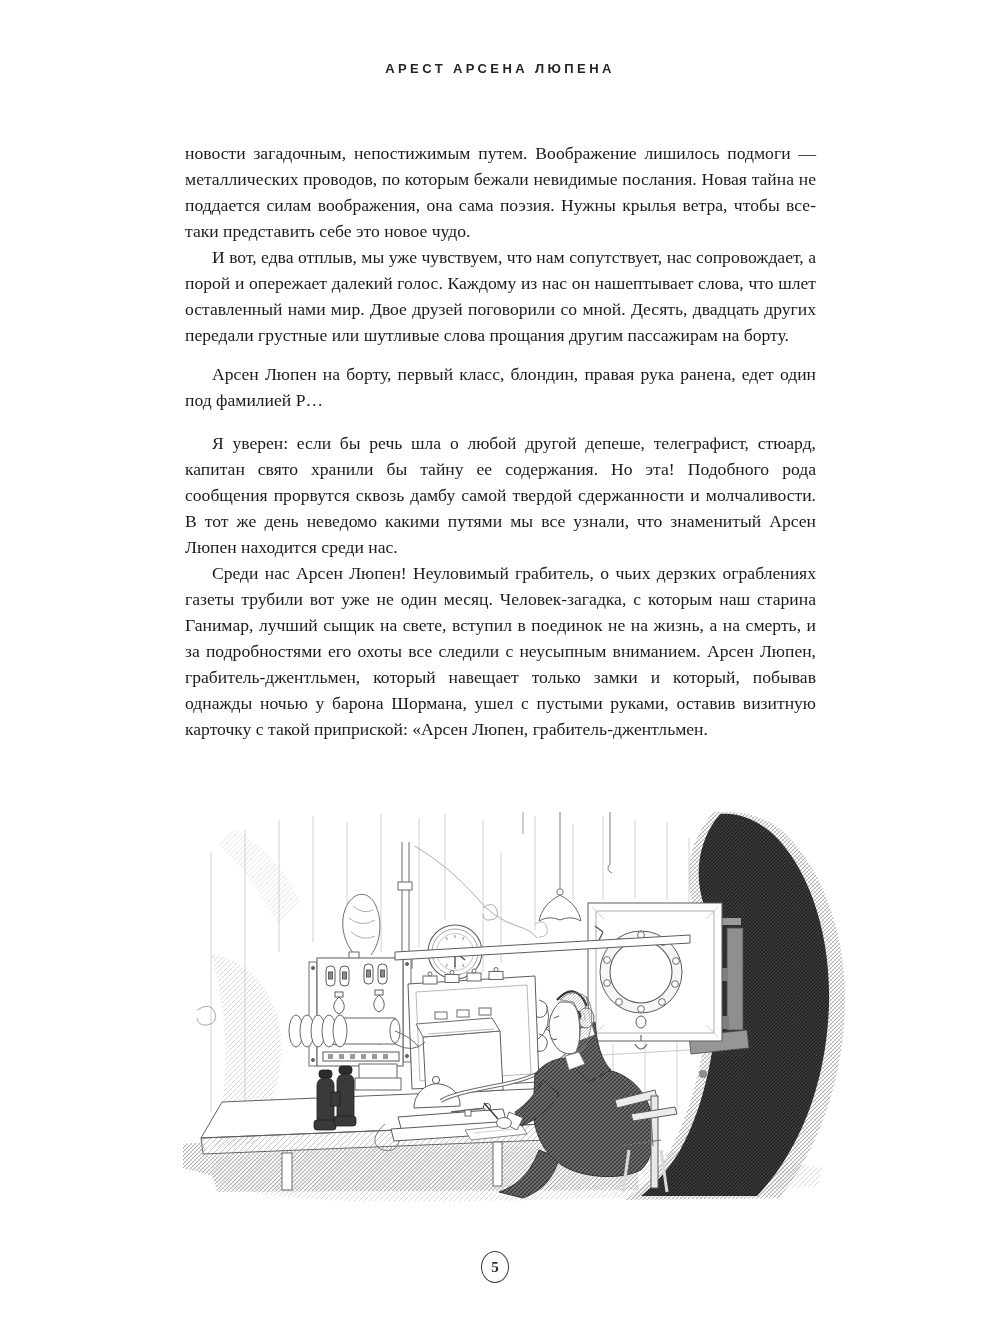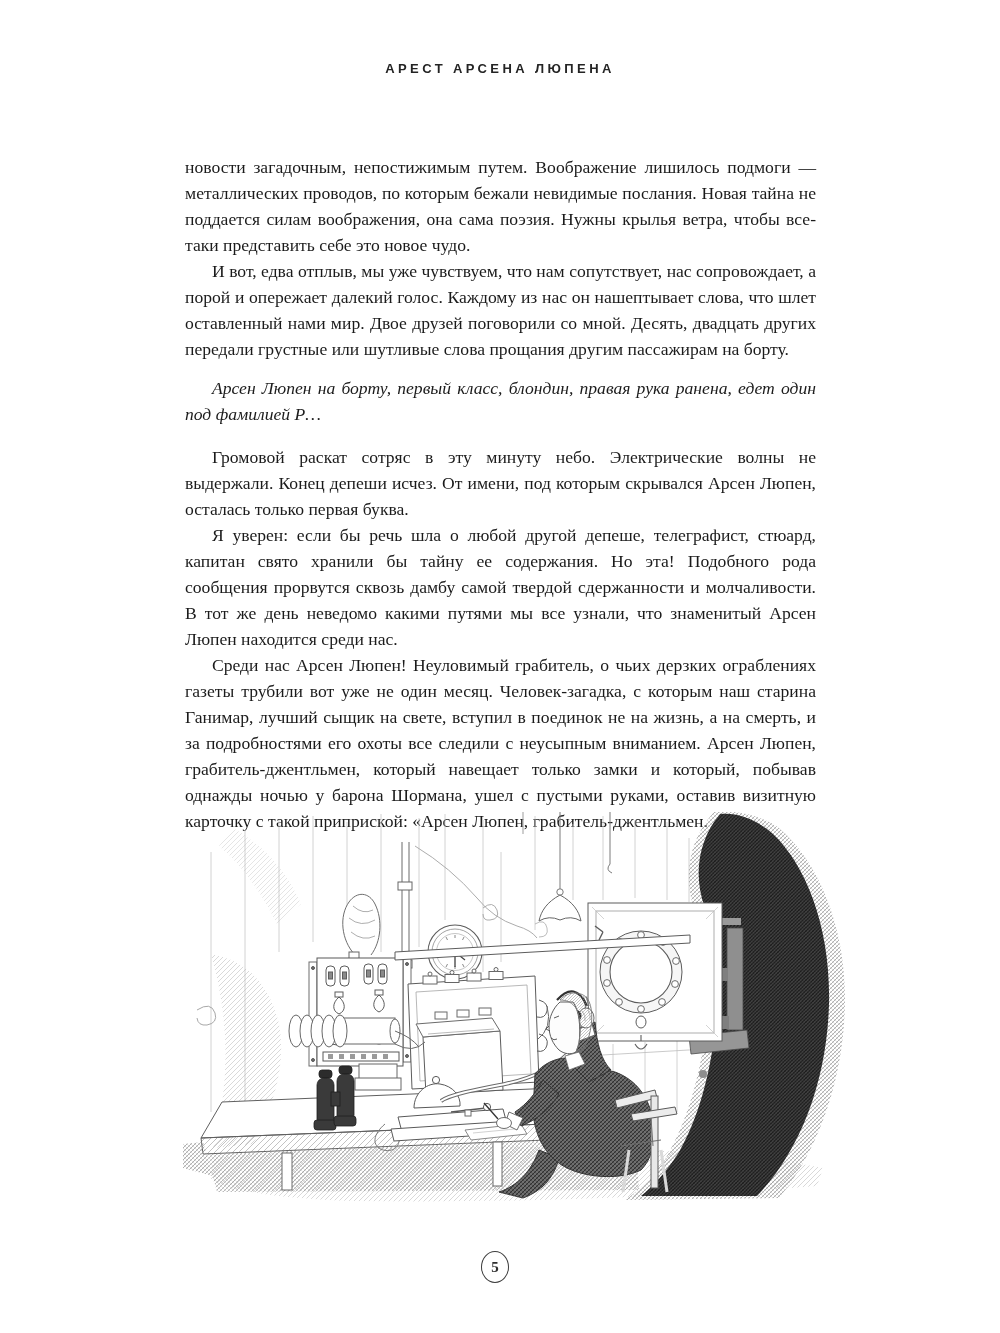--- a/index.html
+++ b/index.html
@@ -3,42 +3,41 @@
 <meta charset="utf-8">
 <style>
   html,body{margin:0;padding:0;background:#ffffff;}
   body{width:1000px;height:1333px;position:relative;overflow:hidden;
        font-family:"Liberation Serif", serif;color:#1b1b1b;}
   .page{position:absolute;inset:0;background:#ffffff;}
   .chapter-title{position:absolute;top:61px;left:184px;width:632px;
        text-align:center;font-family:"Liberation Sans", sans-serif;
        font-weight:700;font-size:13px;letter-spacing:3.4px;color:#242424;}
   .textblock{position:absolute;top:140px;left:185px;width:631px;
-       font-size:17.6px;line-height:26px;text-align:justify;margin-top:14px;}
+       font-size:17.6px;line-height:26px;text-align:justify;}
   .textblock p{margin:0;}
   .textblock p.indent{text-indent:27px;}
-  .textblock p.telegram{text-indent:27px;font-style:italic;margin:13px 0 17px 0;}
+  .textblock p.telegram{text-indent:27px;margin:13px 0 17px 0;}
   .illustration{position:absolute;top:812px;left:183px;width:672px;height:392px;}
   .pagenum-badge{position:absolute;top:1251px;left:481px;width:26px;height:30px;
        border:1.4px solid #3d3d3d;border-radius:50%;
        display:flex;align-items:center;justify-content:center;
        font-size:15px;font-weight:700;color:#2e2e2e;}
 </style>
 </head>
 <body>
 
 <div class="page">
 
   <div class="chapter-title">АРЕСТ АРСЕНА ЛЮПЕНА</div>
 
   <div class="textblock">
     <p class="plain">новости загадочным, непостижимым путем. Воображение лишилось подмоги — металлических проводов, по которым бежали невидимые послания. Новая тайна не поддается силам воображения, она сама поэзия. Нужны крылья ветра, чтобы все-таки представить себе это новое чудо.</p>
     <p class="indent">И вот, едва отплыв, мы уже чувствуем, что нам сопутствует, нас сопровождает, а порой и опережает далекий голос. Каждому из нас он нашептывает слова, что шлет оставленный нами мир. Двое друзей поговорили со мной. Десять, двадцать других передали грустные или шутливые слова прощания другим пассажирам на борту.</p>
     <p class="telegram">Арсен Люпен на борту, первый класс, блондин, правая рука ранена, едет один под фамилией Р…</p>
-    <p class="indent">Громовой раскат сотряс в эту минуту небо. Электрические волны не выдержали. Конец депеши исчез. От имени, под которым скрывался Арсен Люпен, осталась только первая буква.</p>
     <p class="indent">Я уверен: если бы речь шла о любой другой депеше, телеграфист, стюард, капитан свято хранили бы тайну ее содержания. Но эта! Подобного рода сообщения прорвутся сквозь дамбу самой твердой сдержанности и молчаливости. В тот же день неведомо какими путями мы все узнали, что знаменитый Арсен Люпен находится среди нас.</p>
     <p class="indent">Среди нас Арсен Люпен! Неуловимый грабитель, о чьих дерзких ограблениях газеты трубили вот уже не один месяц. Человек-загадка, с которым наш старина Ганимар, лучший сыщик на свете, вступил в поединок не на жизнь, а на смерть, и за подробностями его охоты все следили с неусыпным вниманием. Арсен Люпен, грабитель-джентльмен, который навещает только замки и который, побывав однажды ночью у барона Шормана, ушел с пустыми руками, оставив визитную карточку с такой приприской: «Арсен Люпен, грабитель-джентльмен.</p>
   </div>
 
   <svg class="illustration" viewBox="0 0 672 392" xmlns="http://www.w3.org/2000/svg">
     <defs>
       <pattern id="hxL" width="5" height="5" patternUnits="userSpaceOnUse">
         <path d="M0,5 L5,0" stroke="#a8a8a8" stroke-width="0.55"></path>
       </pattern>
       <pattern id="hxM" width="4" height="4" patternUnits="userSpaceOnUse">

